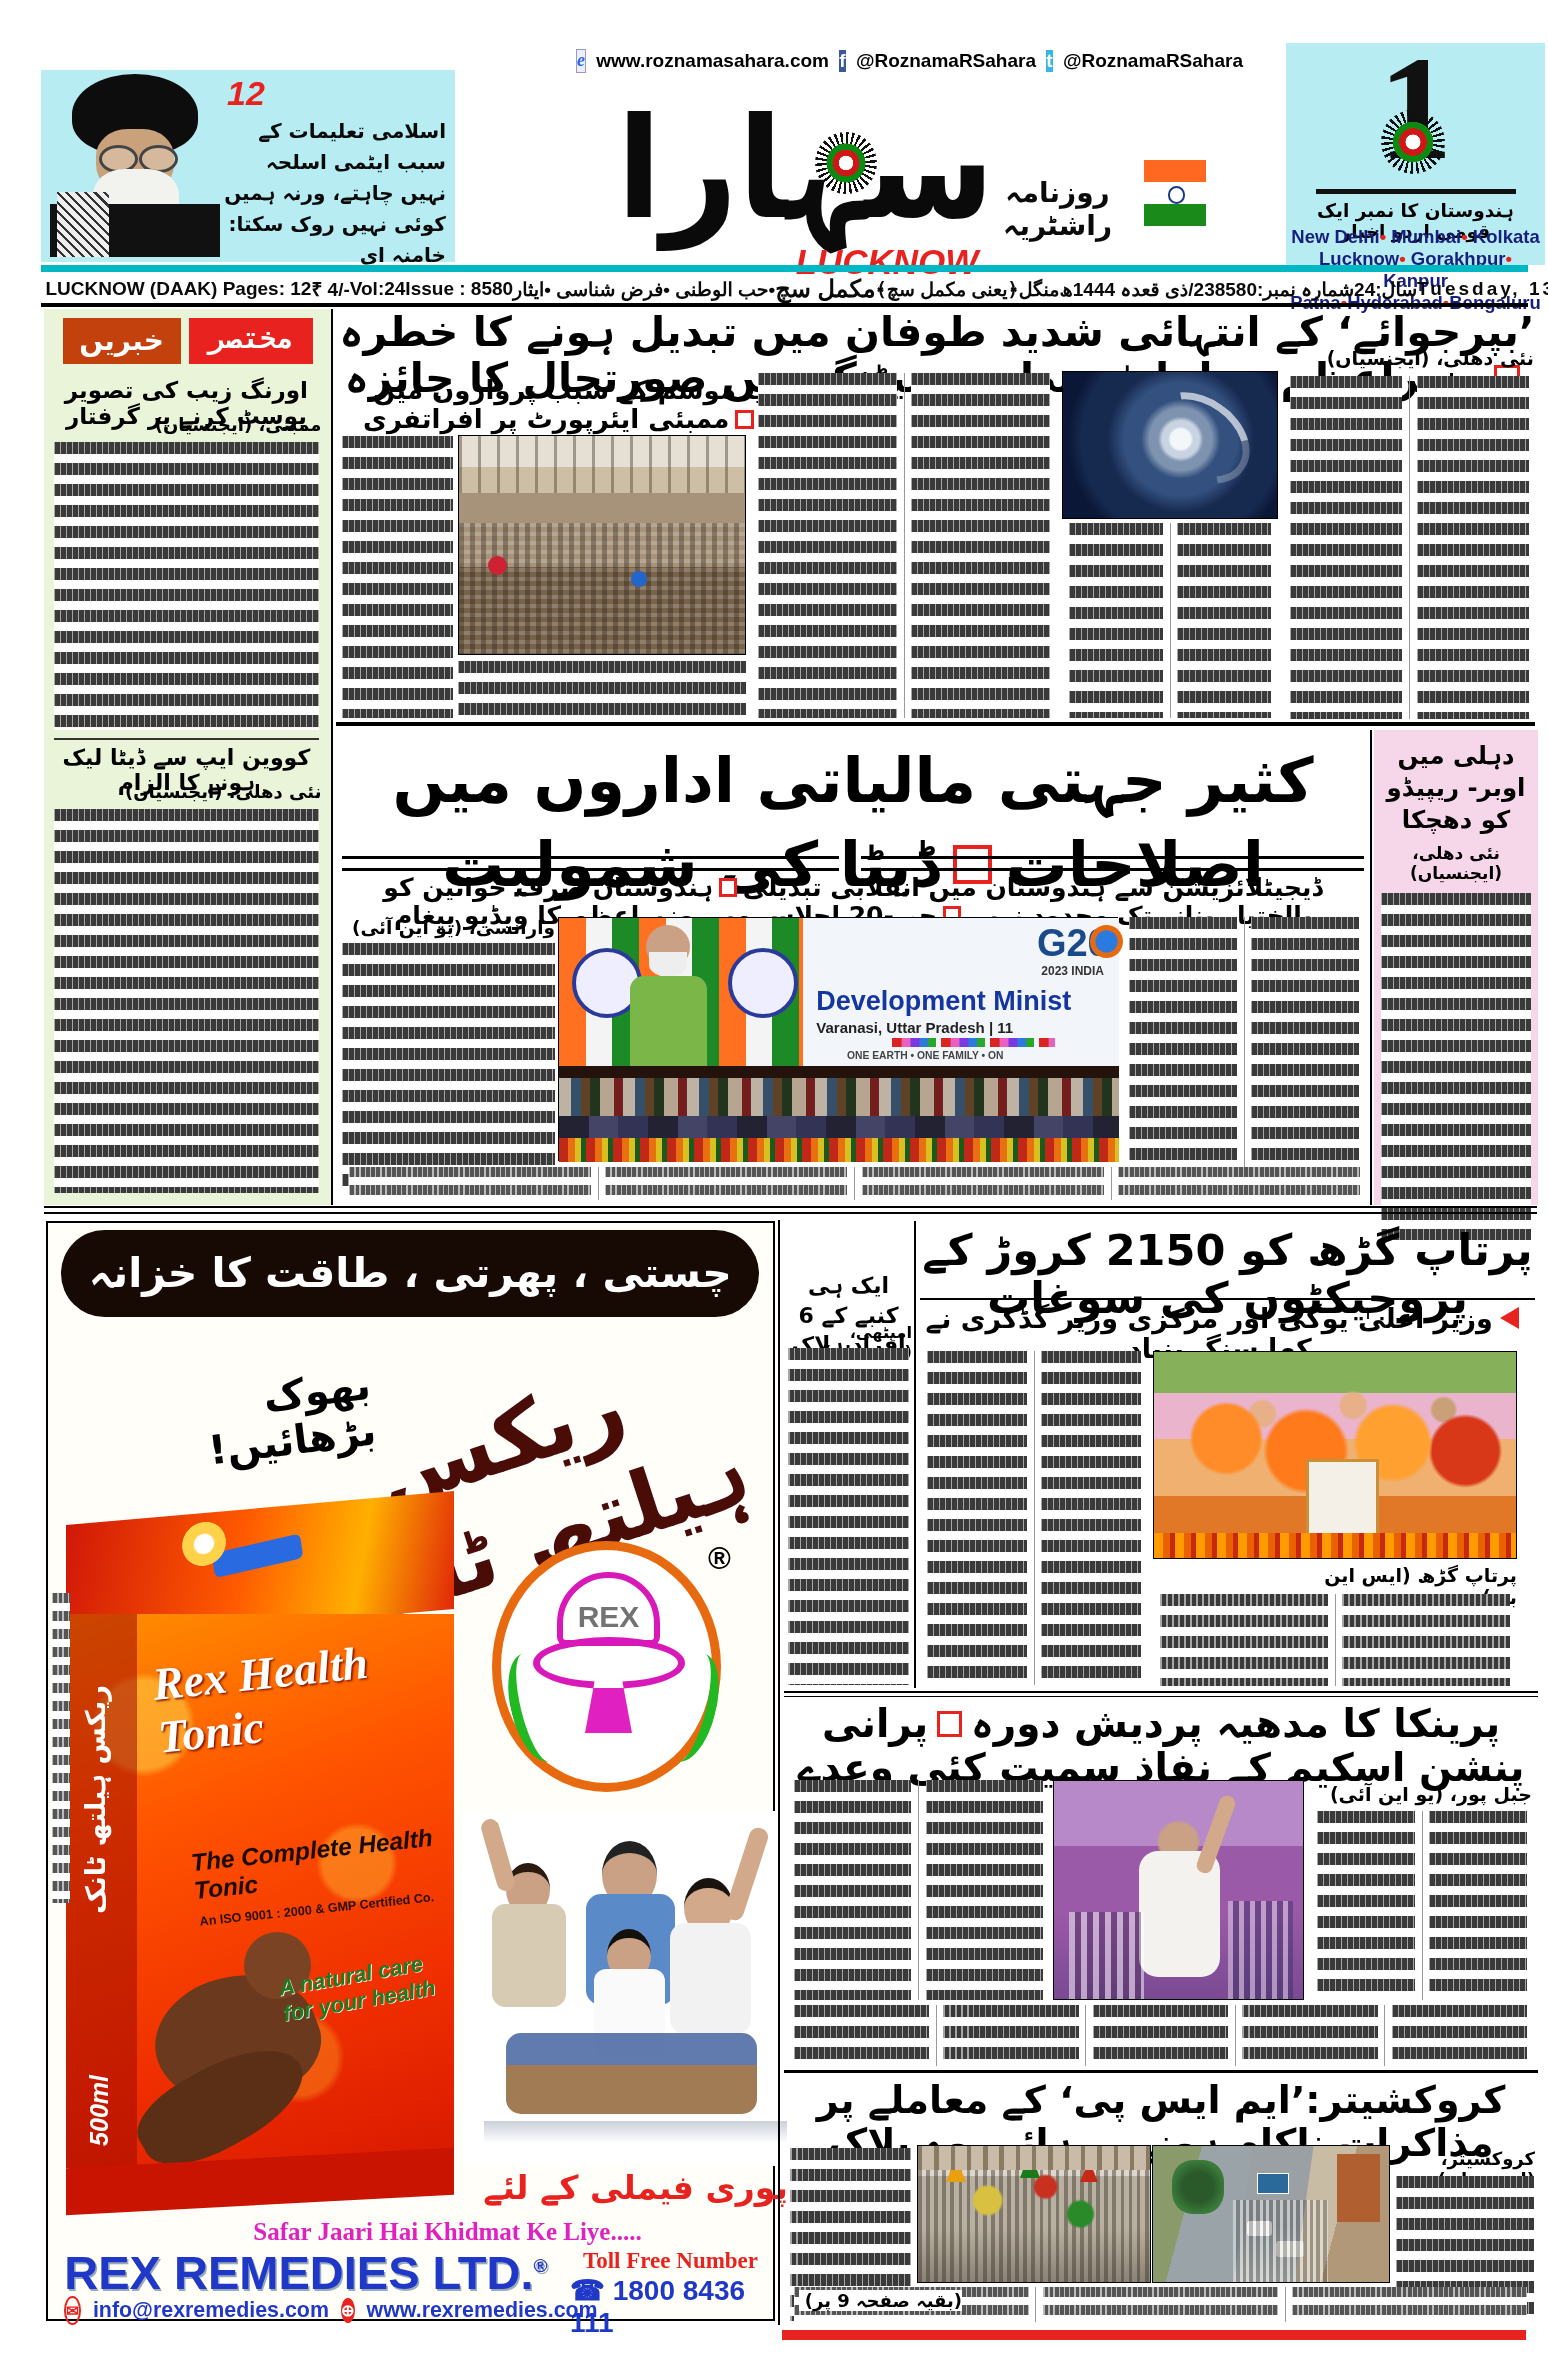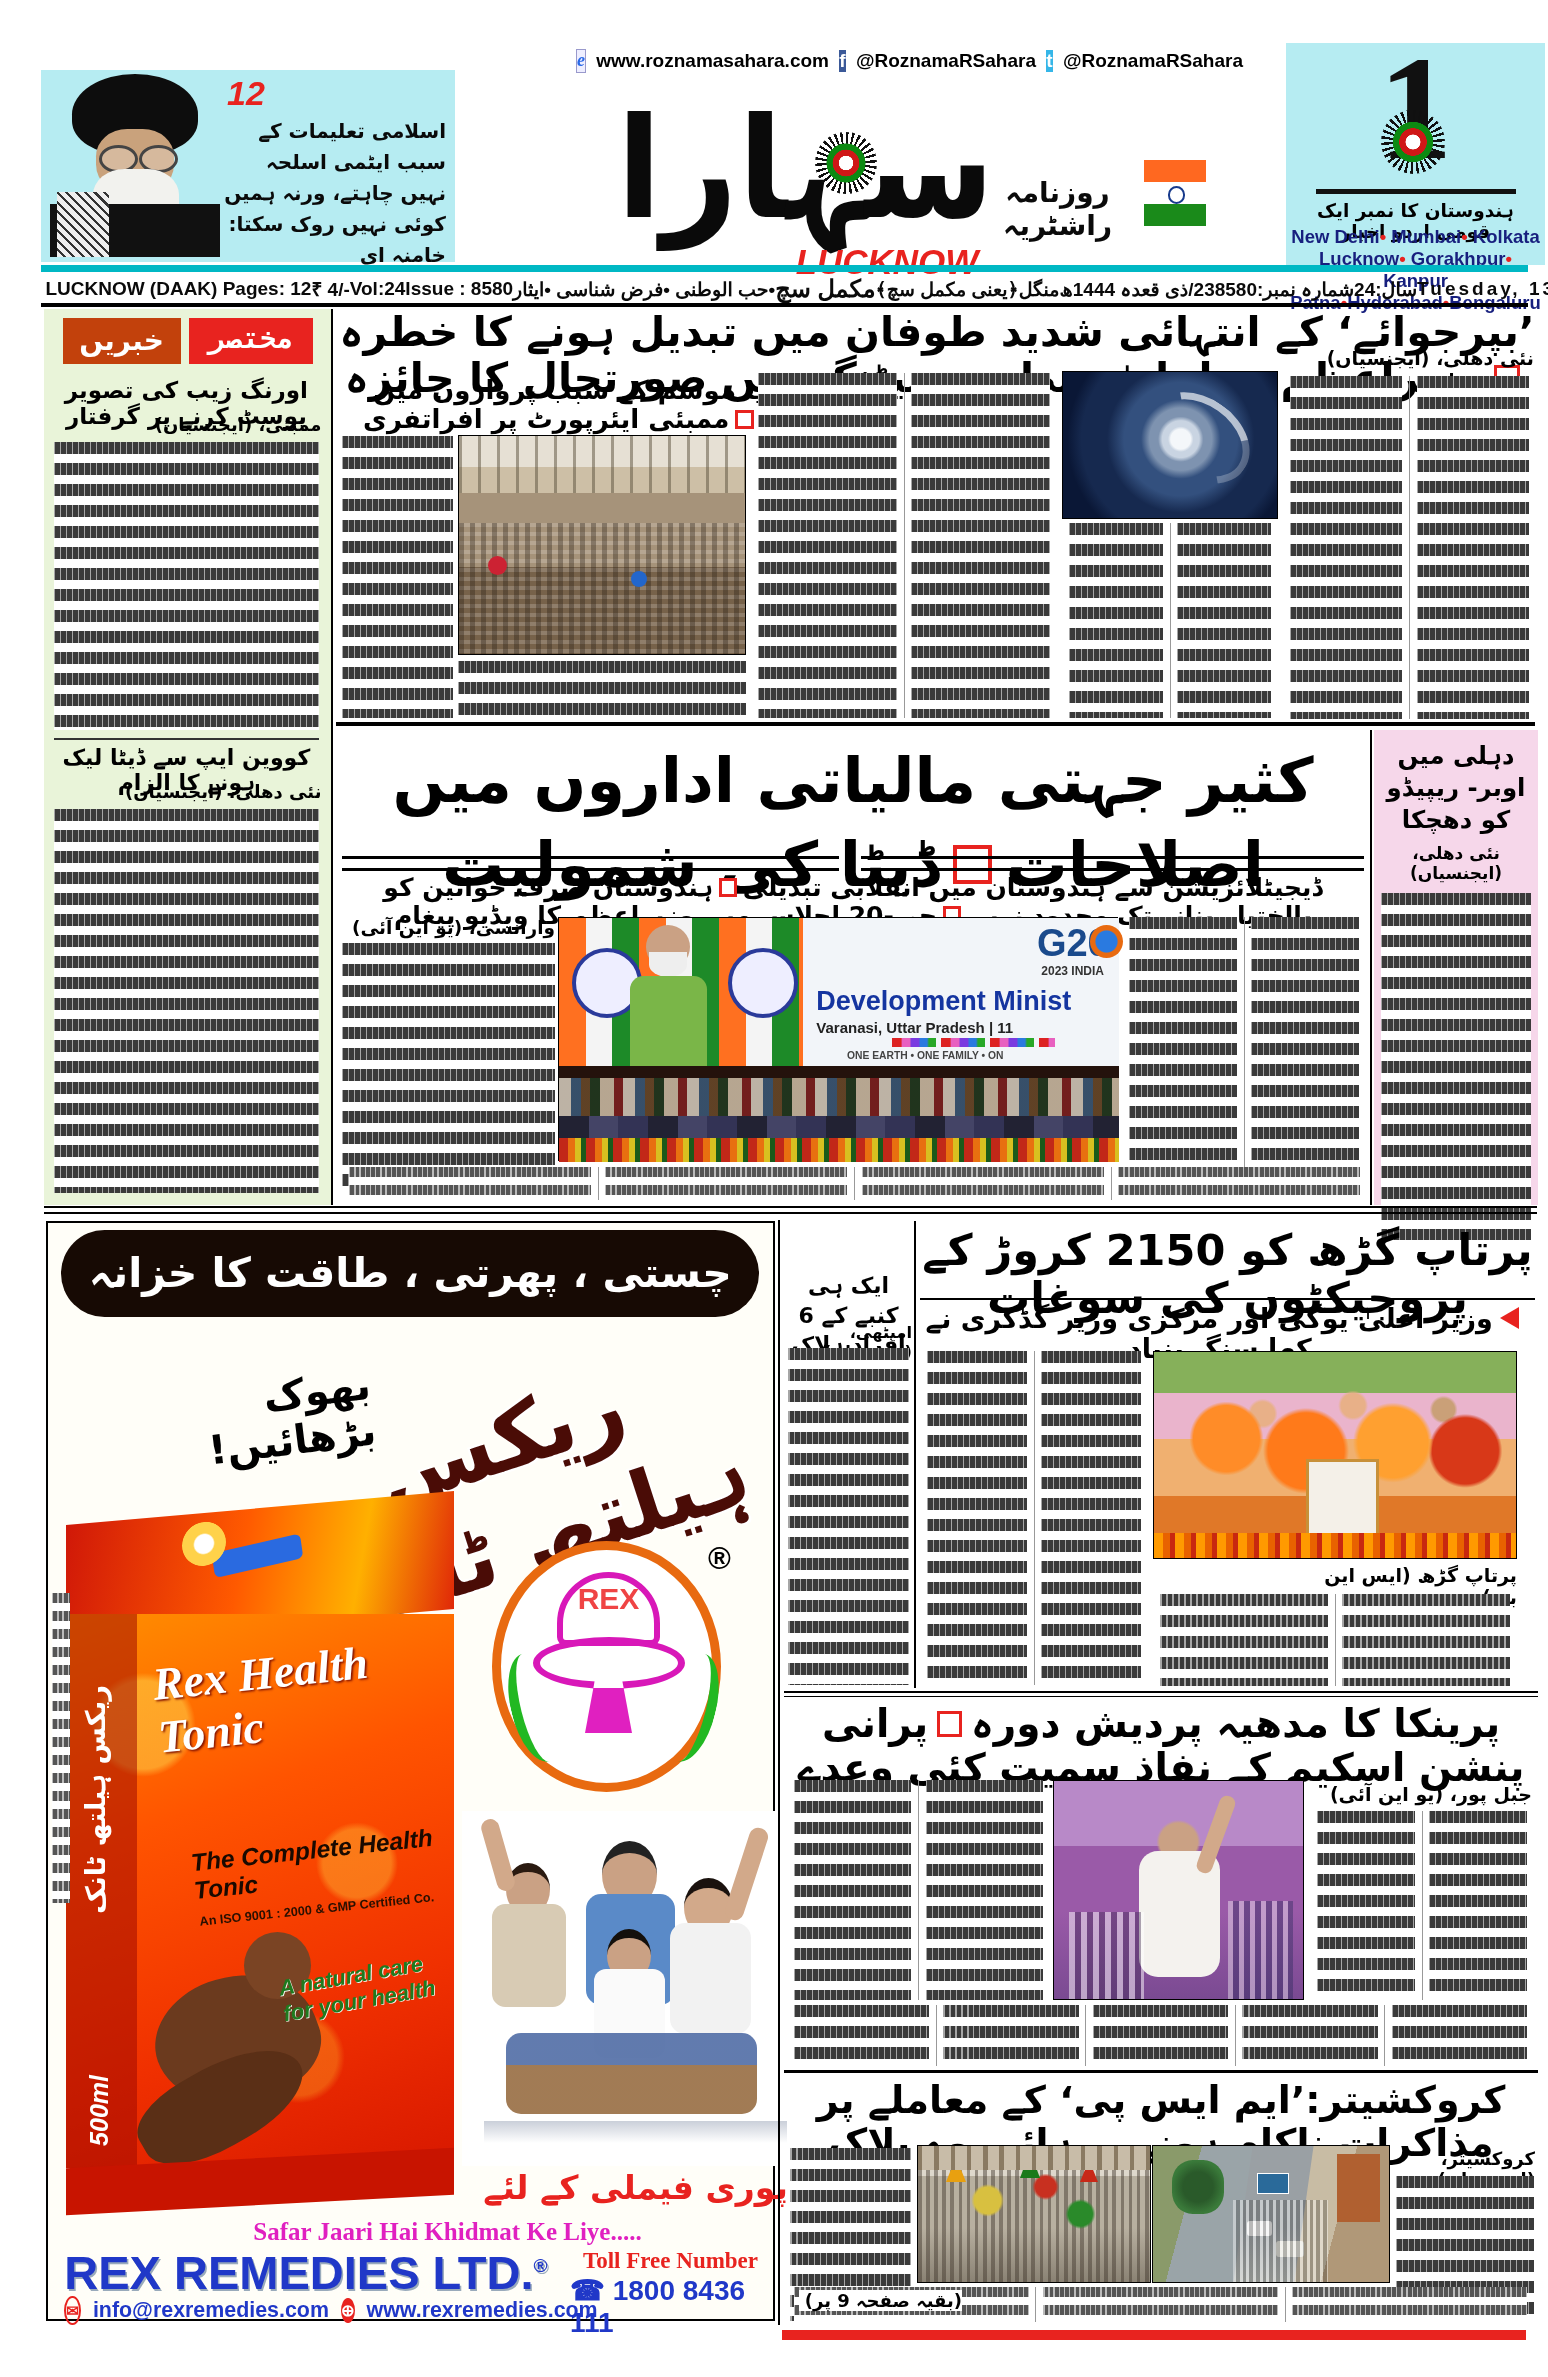--- a/index.html
+++ b/index.html
@@ -266,21 +266,21 @@
           <div style="position:absolute;left:0px;top:133px;width:177px;height:81px;background:#5a2f16;border-radius:40% 60% 50% 50%;transform:rotate(-30deg);"></div>
         </div>
         <div style="position:absolute;left:214px;top:347px;width:170px;font:italic 900 22px 'Liberation Sans',sans-serif;color:#1f7a1f;transform:rotate(-10deg);text-shadow:0.7px 0.7px 0 #fff;">A natural care for your health</div>
       </div>
       <div class="abs" style="left:7.4px;top:633px;width:388px;height:47px;background:#c81400;transform:skewY(-3deg);"></div>
     </div>
 
     <div class="abs" style="left:444px;top:318px;width:244px;height:255px;">
       <div class="abs" style="left:0;top:0;width:229px;height:251px;border-radius:50%;background:#fff;border:9px solid #e86a10;box-sizing:border-box;"></div>
       <div class="abs" style="left:65px;top:31px;width:103px;height:74px;background:#fff;border:6px solid #d818b8;border-radius:52px 52px 9px 9px;box-sizing:border-box;"></div>
-      <div class="abs ctr" style="left:65px;top:41px;width:103px;font:bold 30px 'Liberation Sans',sans-serif;color:#ef4444;">REX</div>
+      <div class="abs ctr" style="left:65px;top:59px;width:103px;font:bold 30px 'Liberation Sans',sans-serif;color:#737373;">REX</div>
       <div class="abs" style="left:41px;top:96px;width:152px;height:52px;border:7.4px solid #d818b8;border-radius:50%;box-sizing:border-box;"></div>
       <div class="abs" style="left:93px;top:111px;width:47px;height:81px;background:linear-gradient(180deg,#fff 0 45%,#e020c0 45% 100%);clip-path:polygon(32% 0,68% 0,100% 100%,0 100%);"></div>
       <div class="abs" style="left:19px;top:111px;width:40px;height:111px;border-left:10.3px solid #22b822;border-radius:50%;transform:rotate(-14deg);"></div>
       <div class="abs" style="left:174px;top:111px;width:40px;height:111px;border-right:10.3px solid #22b822;border-radius:50%;transform:rotate(14deg);"></div>
       <div class="abs" style="left:216px;top:0;font:bold 31px 'Liberation Sans',sans-serif;">®</div>
     </div>
 
     <div class="abs" style="left:414px;top:588px;width:347px;height:355px;background:#fff;">
       <div style="position:absolute;left:140px;top:30px;width:55px;height:55px;border-radius:50%;background:#caa184;border-top:12px solid #222;"></div>
       <div style="position:absolute;left:124px;top:83px;width:89px;height:111px;background:#5a8ac8;border-radius:15px;"></div>

